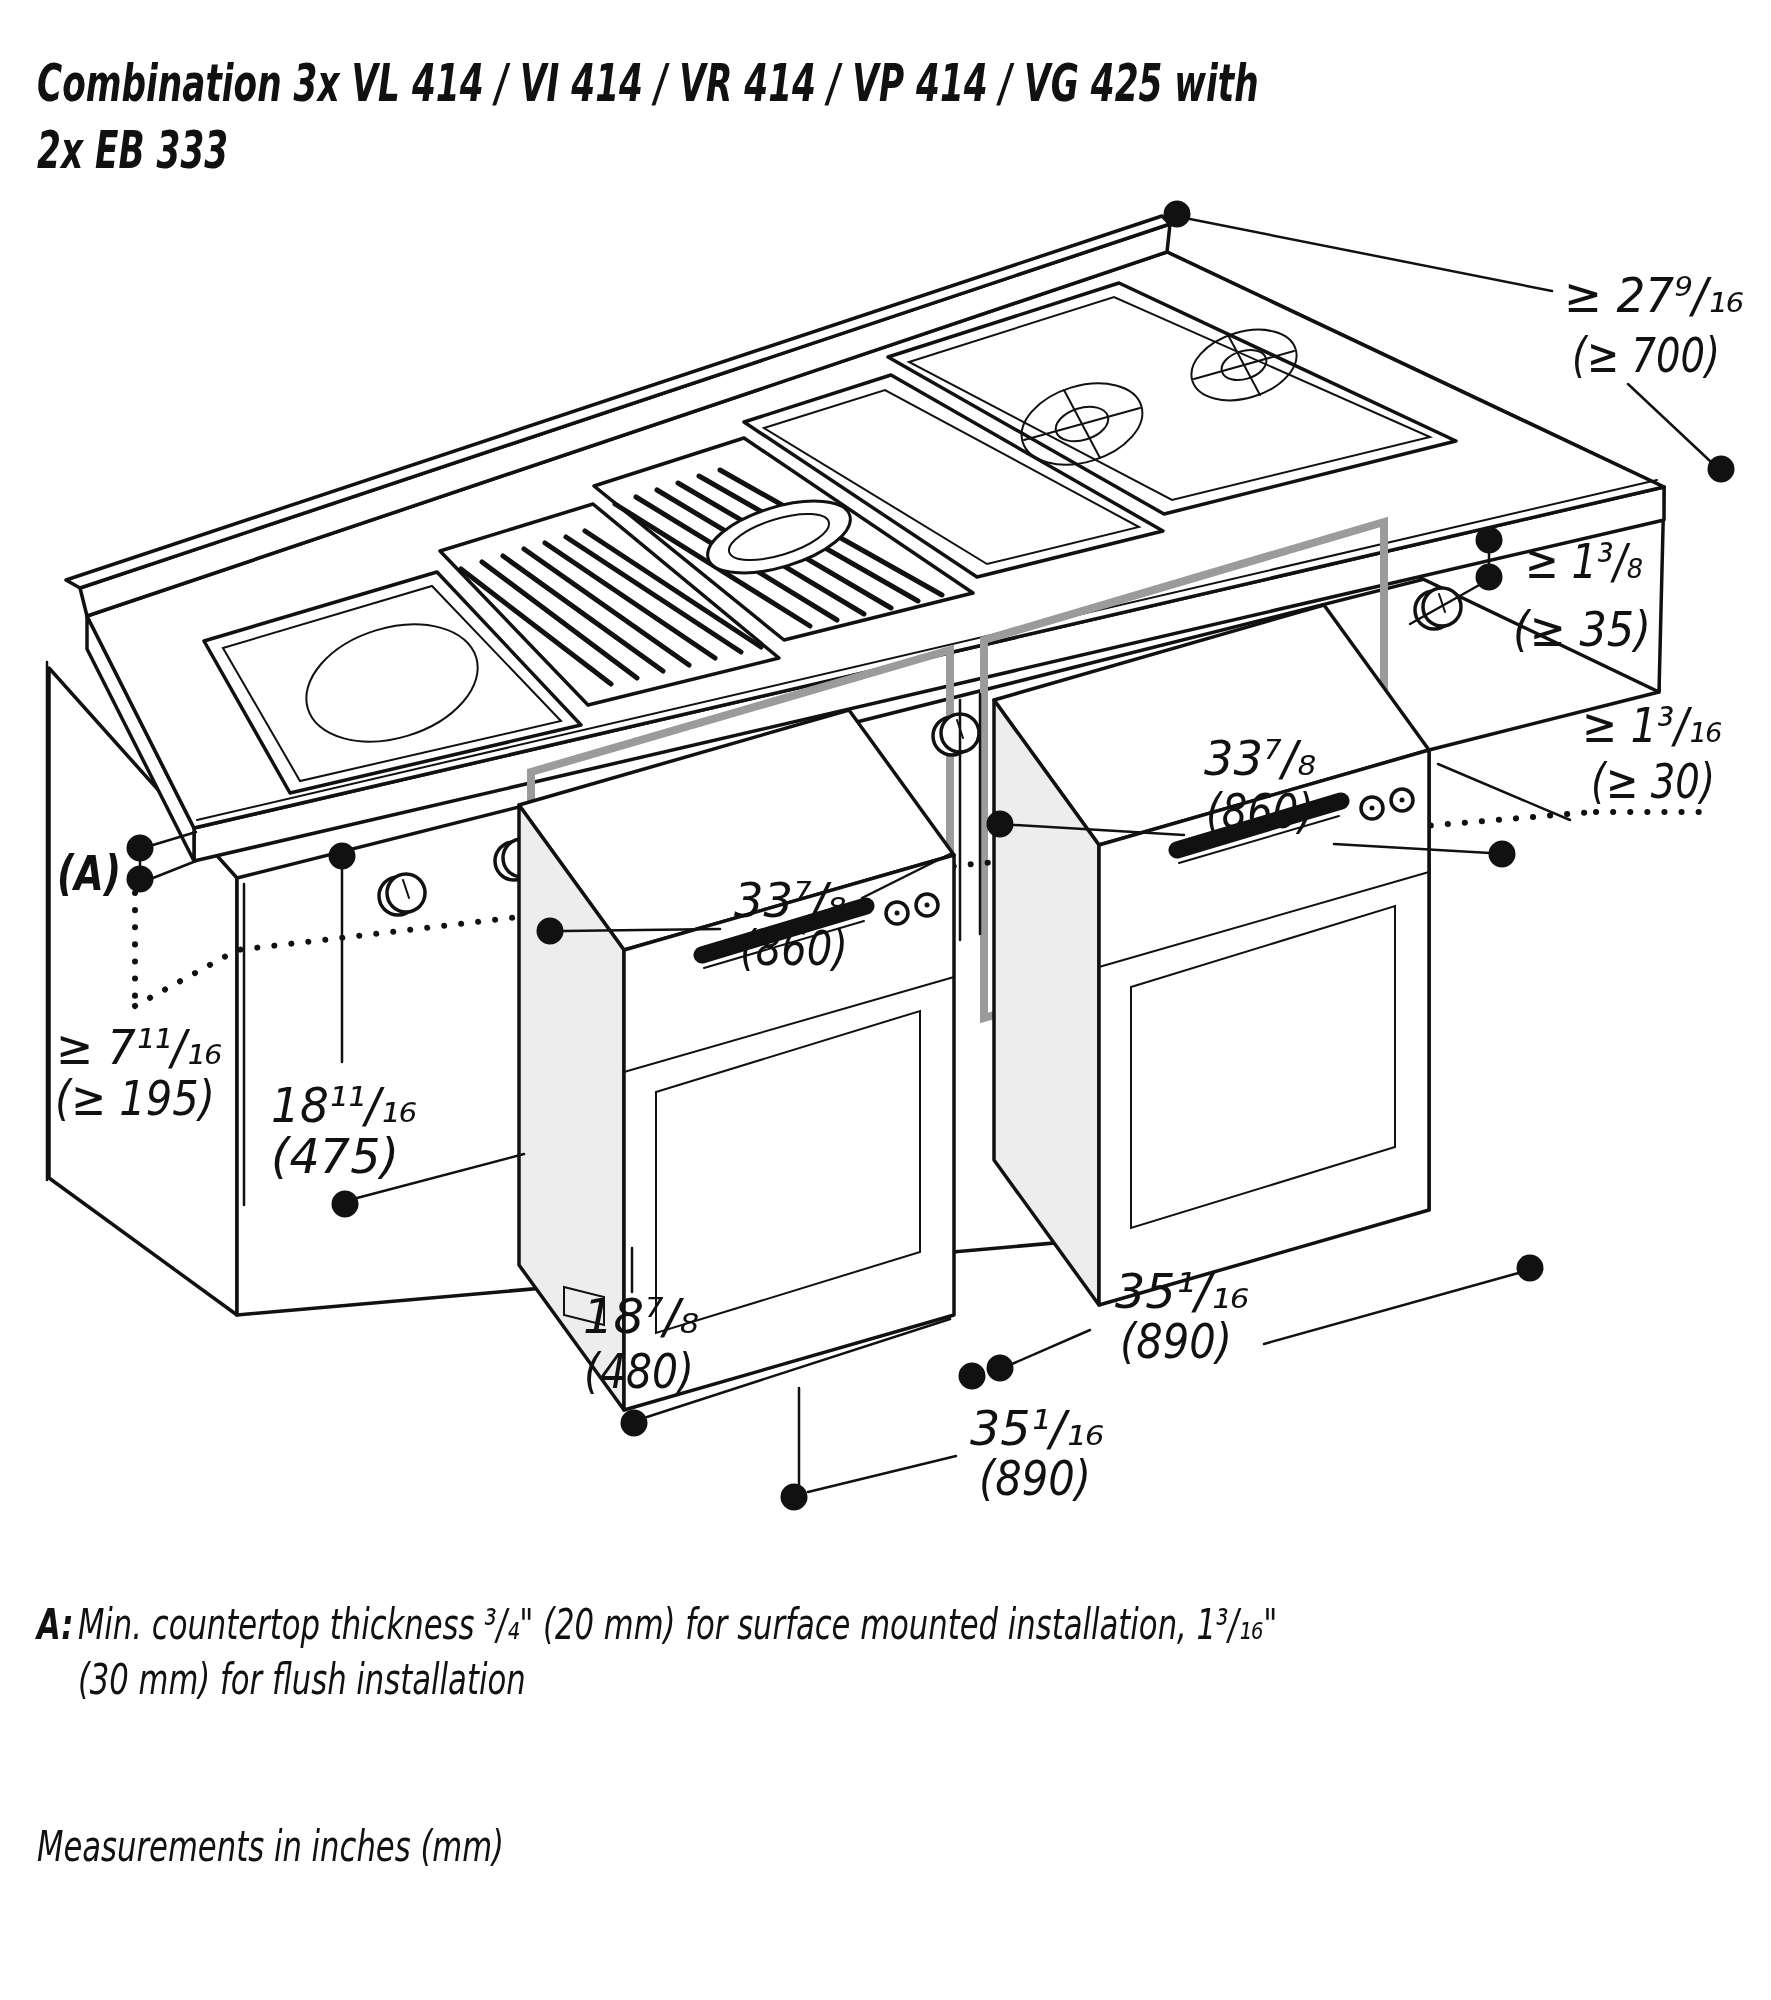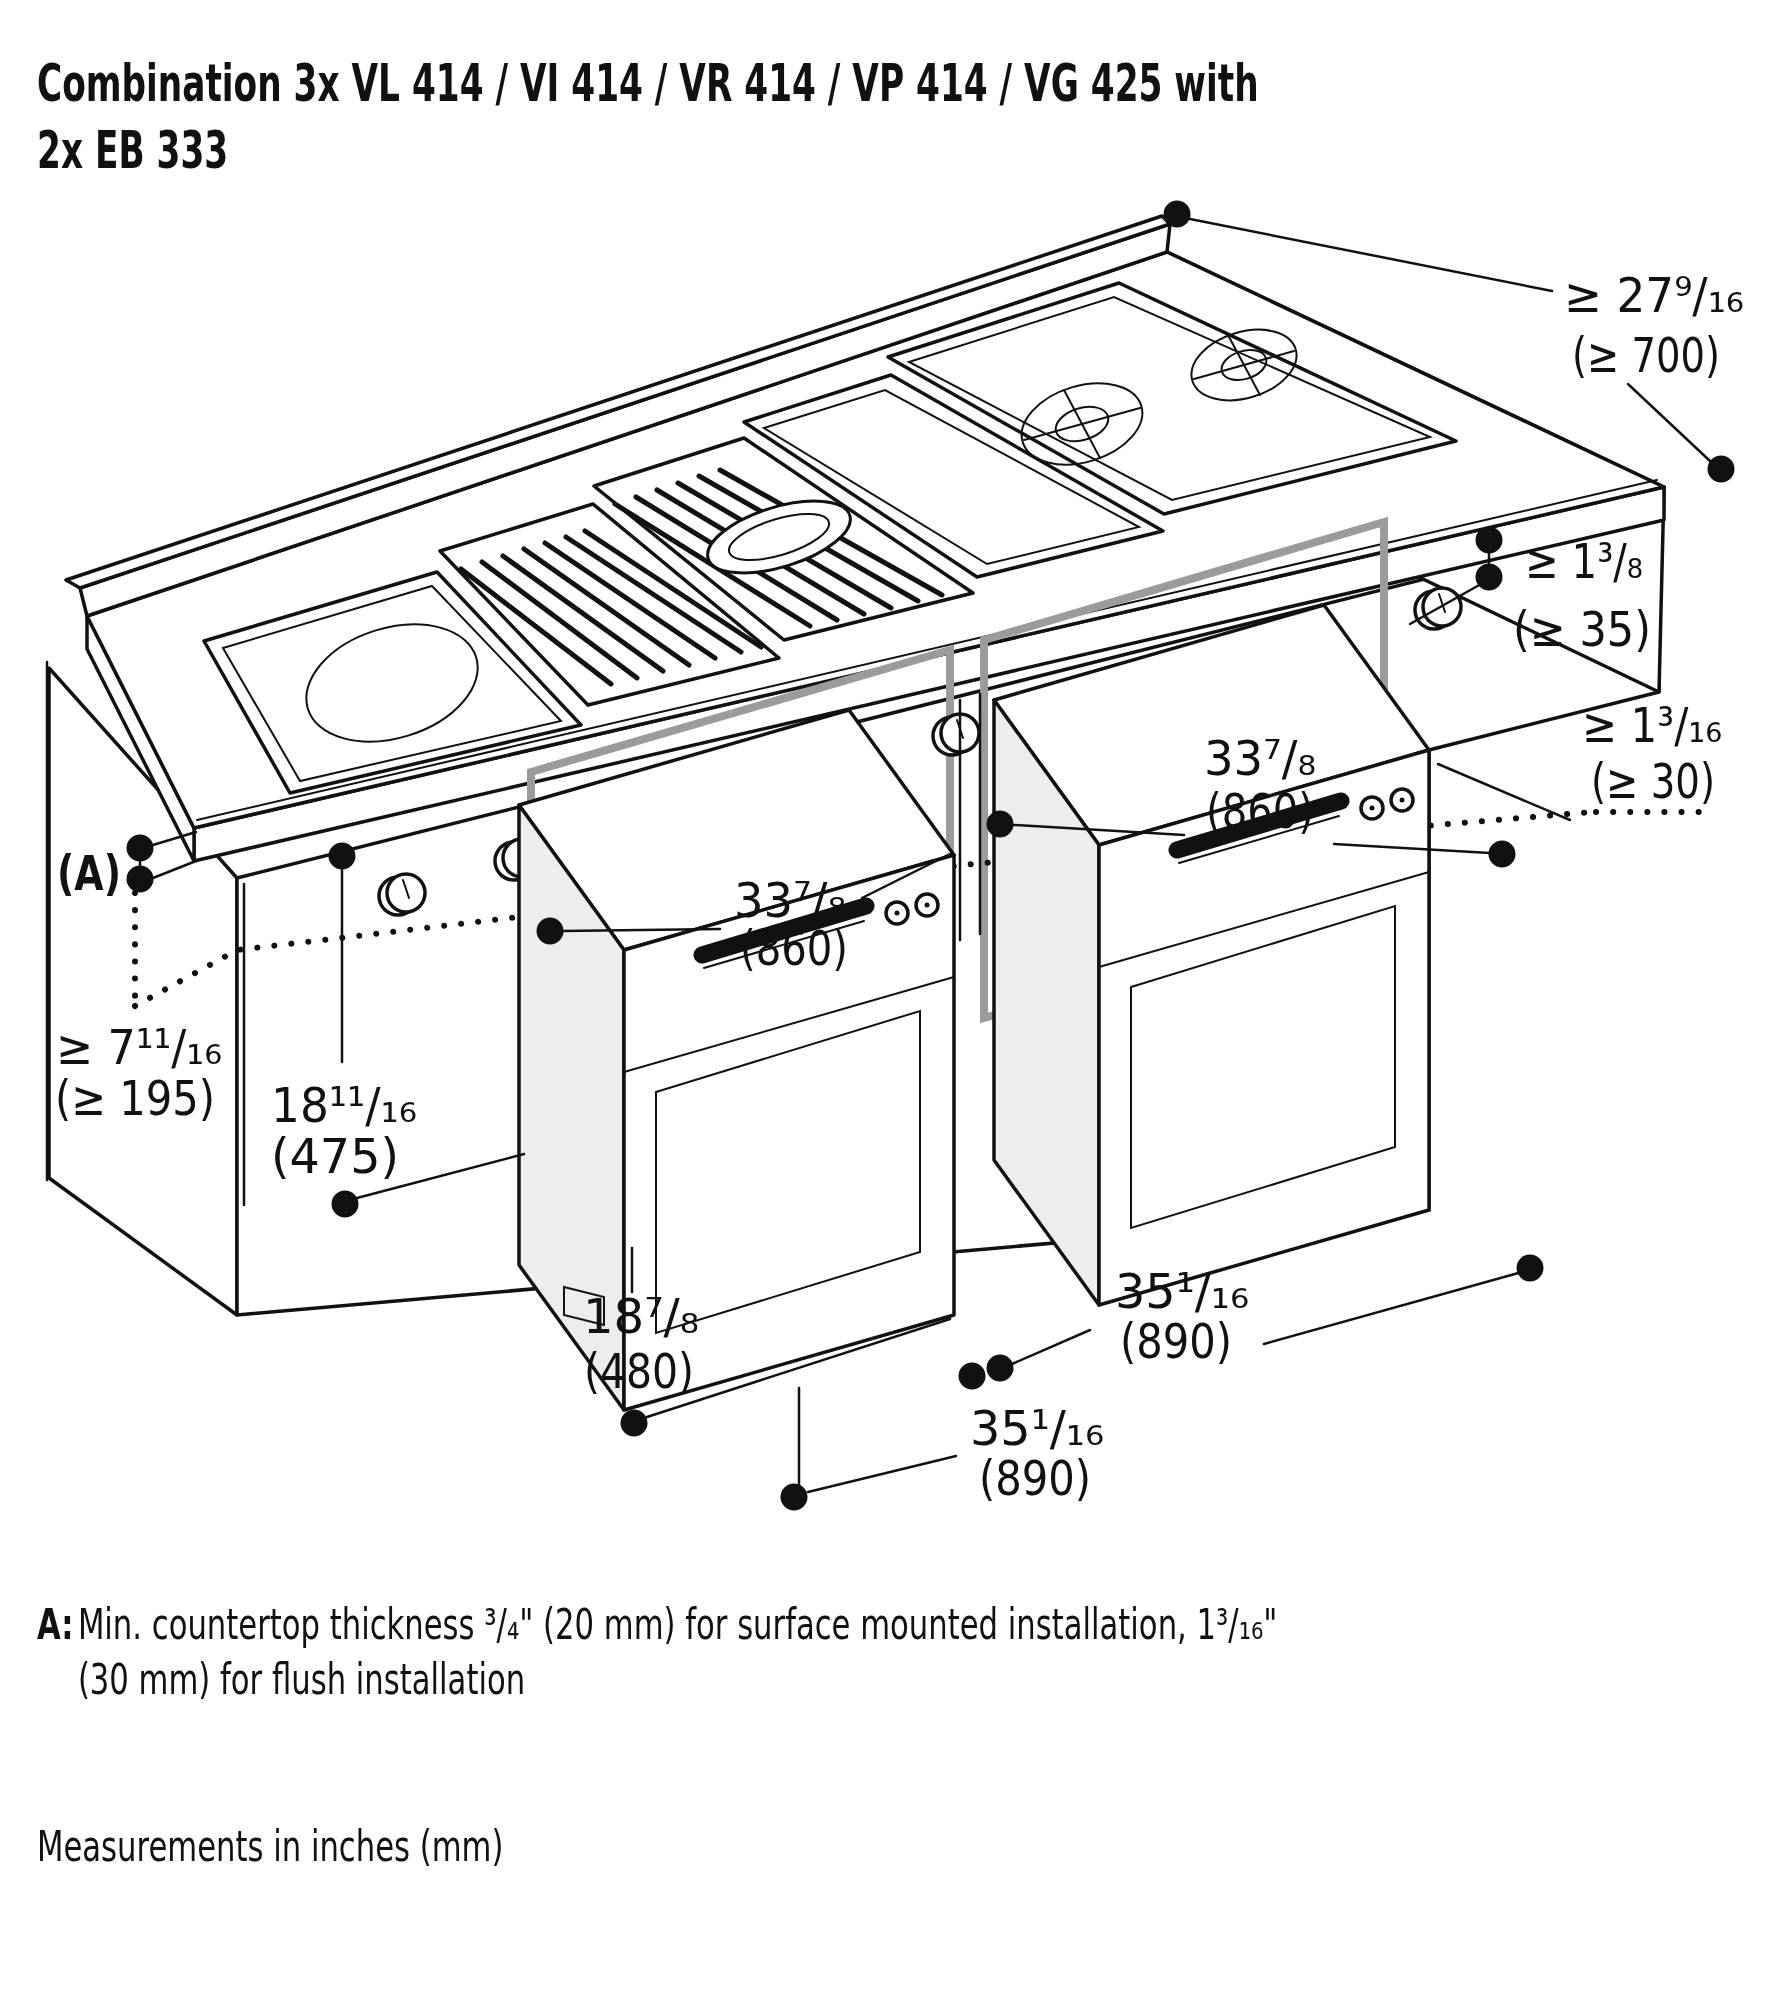--- a/index.html
+++ b/index.html
@@ -1,17 +1,17 @@
 <!DOCTYPE html>
 <html><head>
 <meta charset="utf-8">
 <style>
   html,body{margin:0;padding:0;background:#fff;}
   .page{position:relative;width:1771px;height:2000px;background:#ffffff;overflow:hidden;
-        font-family:"DejaVu Sans",sans-serif;color:#111;}
+        font-family:"DejaVu Sans",sans-serif;color:#111;font-style:italic;}
   .title{position:absolute;left:37px;top:50px;font-size:52px;font-weight:bold;line-height:1.28;
          transform:scaleX(0.66);transform-origin:left top;white-space:nowrap;color:#111;}
   .diagram-wrap{position:absolute;left:4px;top:0;width:1771px;height:1560px;text-align:center;}
   svg{display:block;}
   svg text{font-family:"DejaVu Sans",sans-serif;font-size:48px;fill:#111;}
   .struct{fill:#ffffff;stroke:#111;stroke-width:3.5;stroke-linejoin:round;stroke-linecap:round;}
   .shade{fill:#ededed;stroke:#111;stroke-width:3.5;stroke-linejoin:round;}
   .thin{fill:none;stroke:#111;stroke-width:2;stroke-linecap:round;}
   .dim{fill:none;stroke:#111;stroke-width:2.5;stroke-linecap:round;}
   .cut{fill:none;stroke:#9b9b9b;stroke-width:8;stroke-linejoin:miter;}

